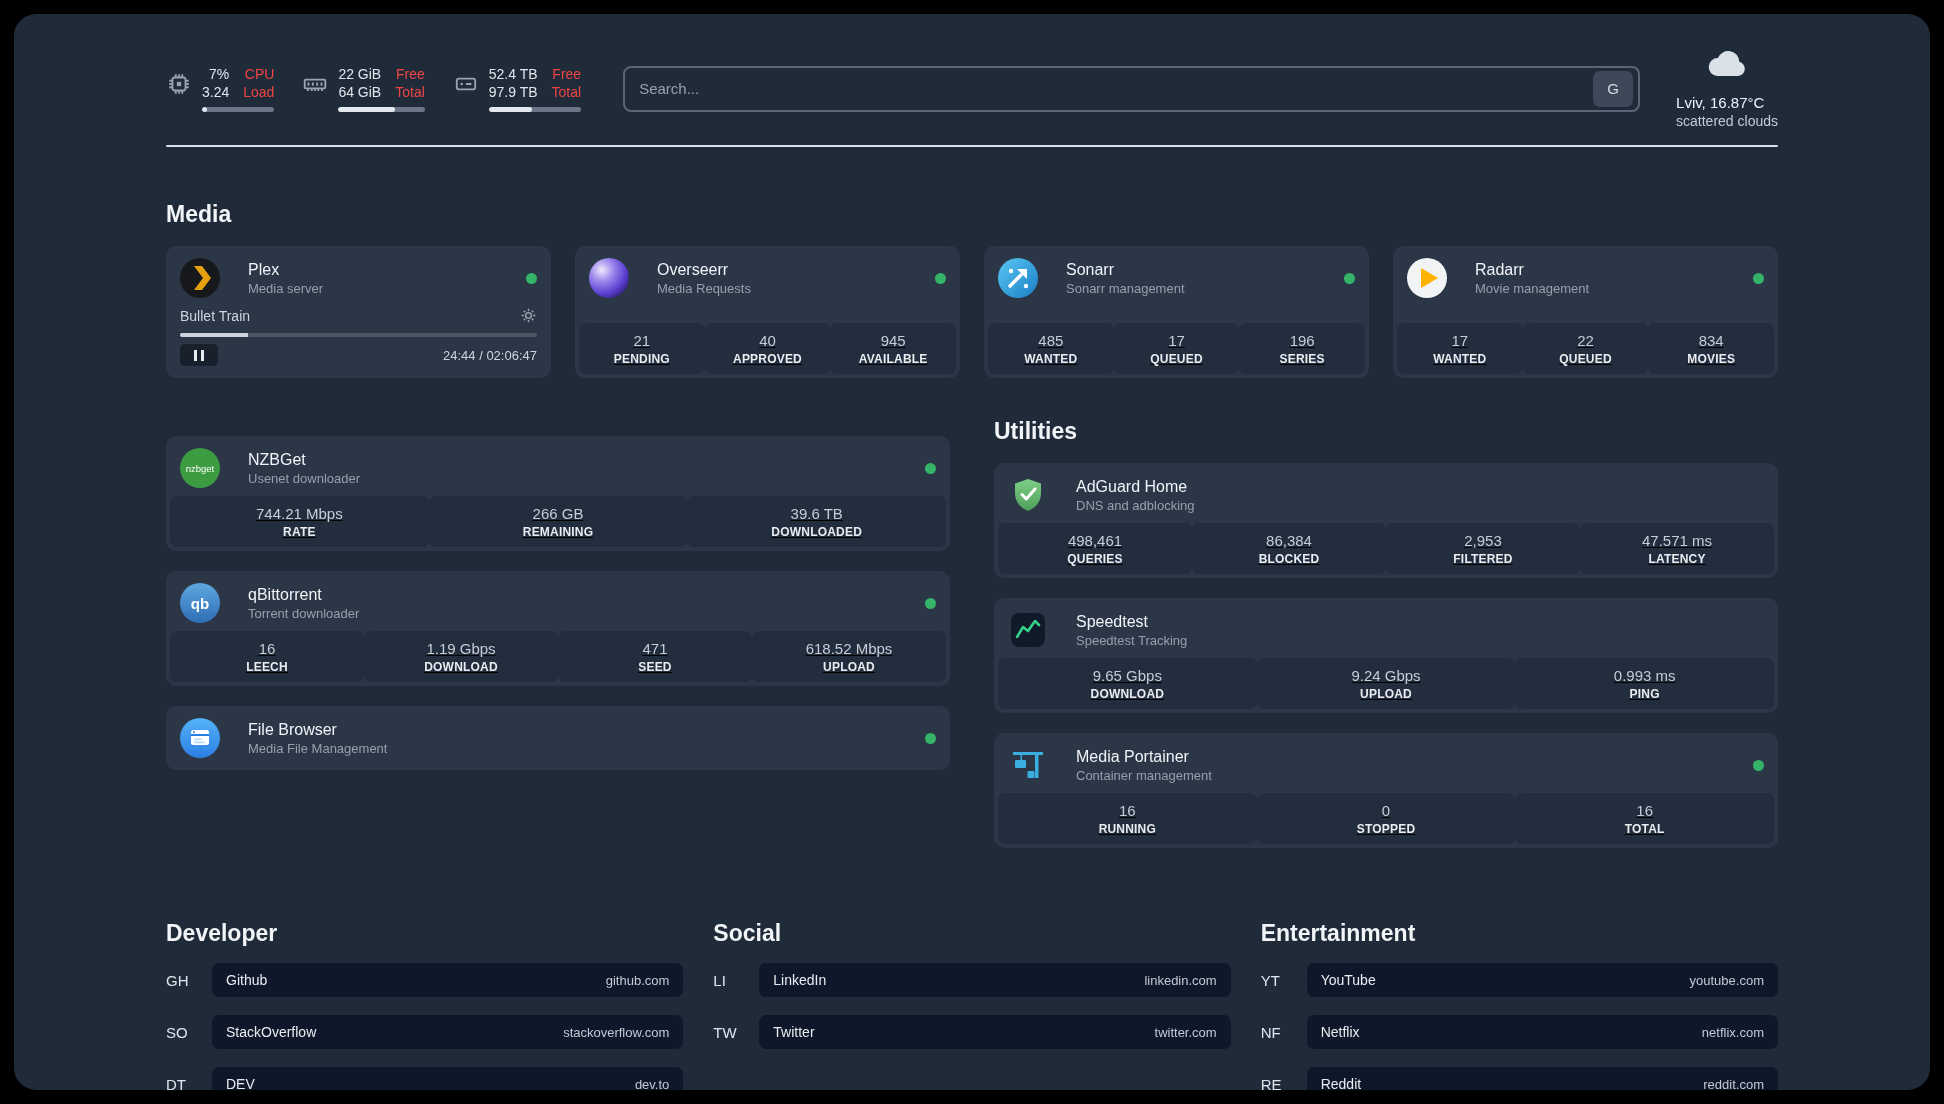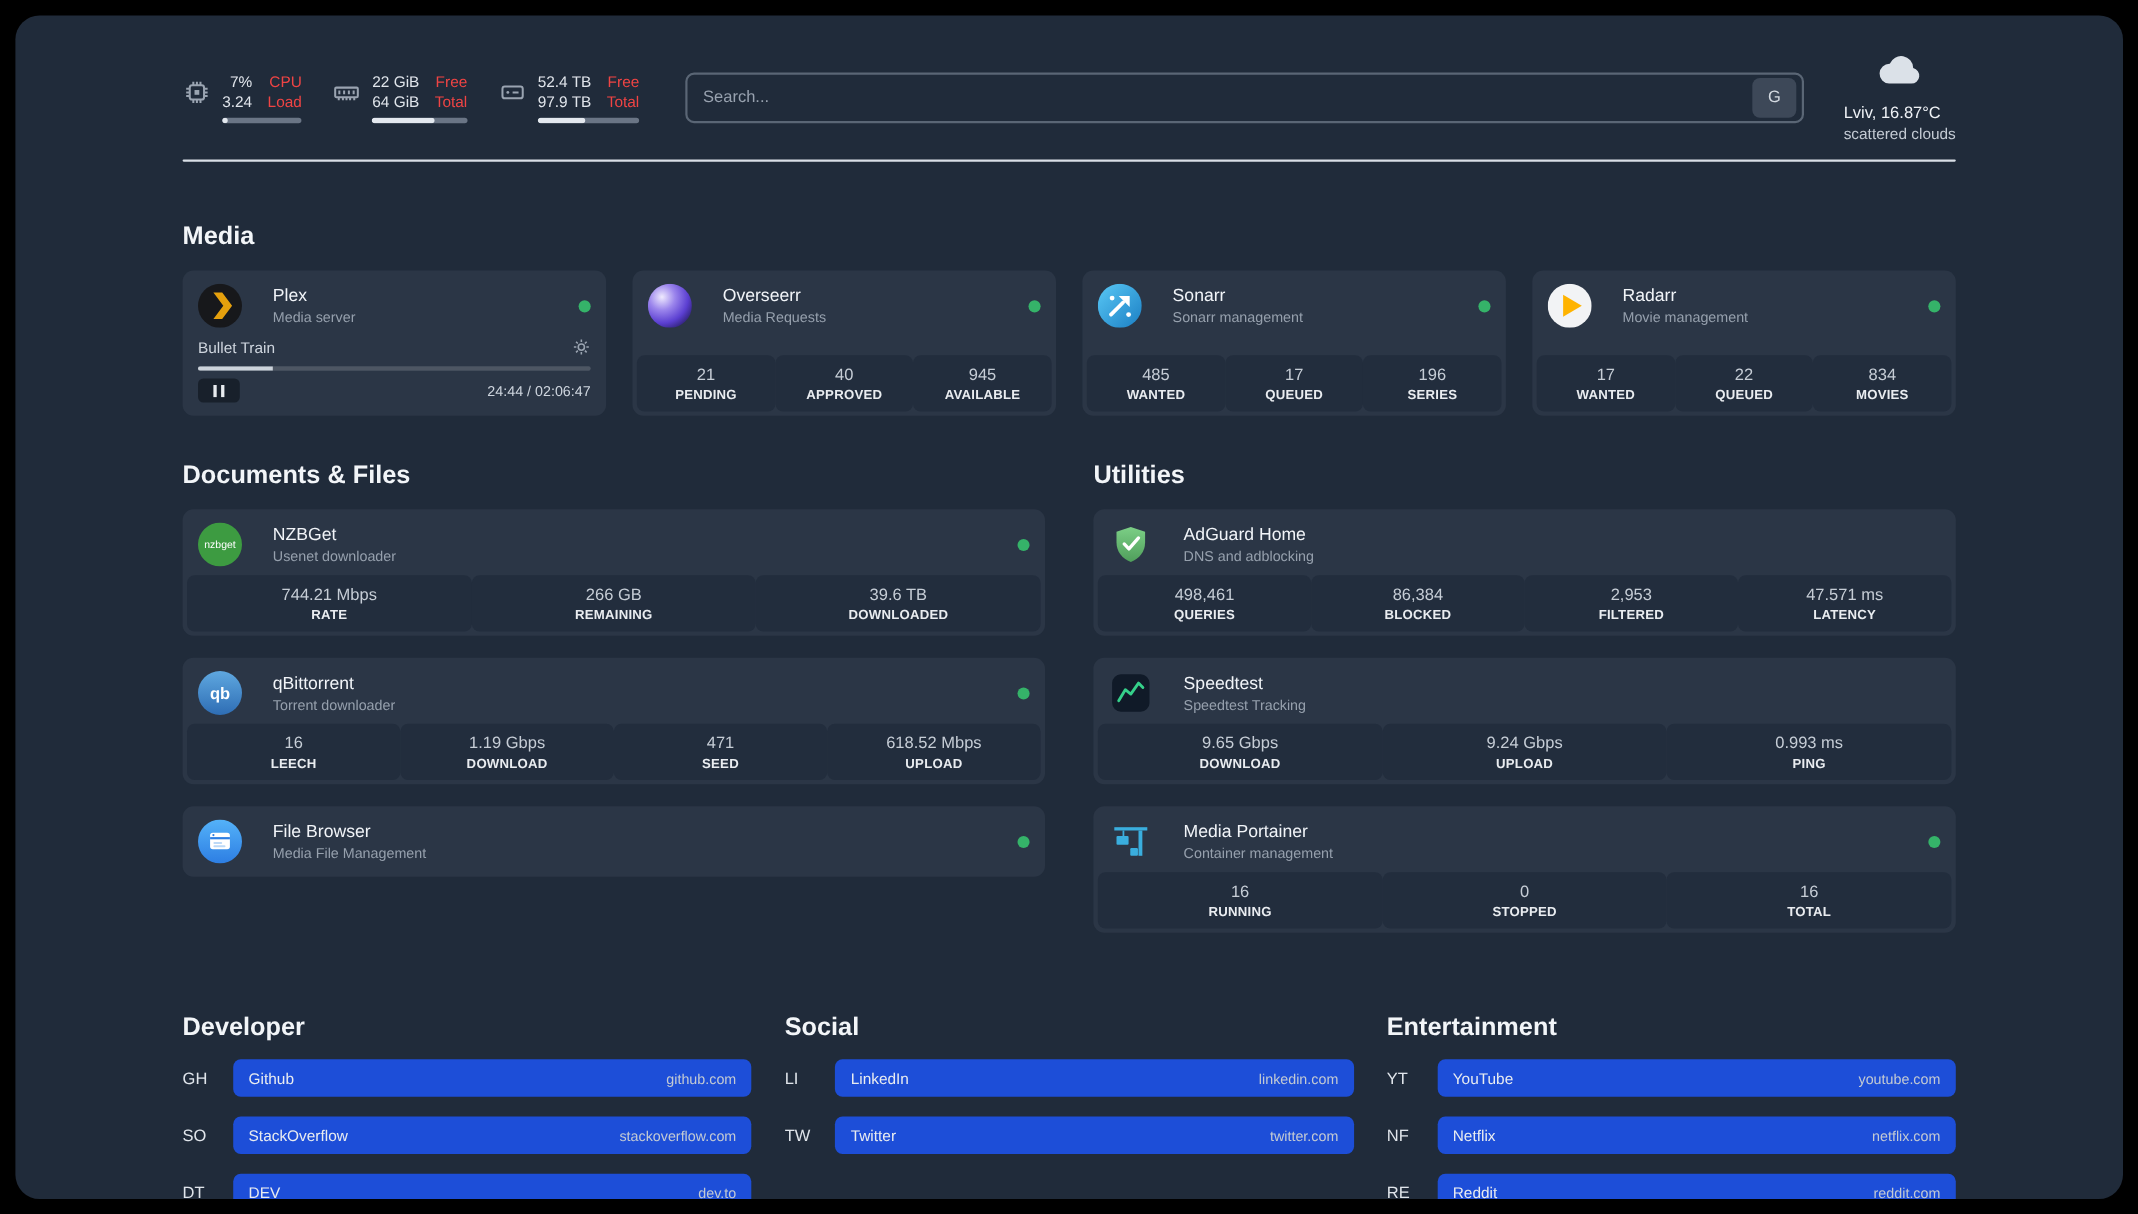--- a/index.html
+++ b/index.html
@@ -36,21 +36,21 @@
   .media-grid { display: grid; grid-template-columns: repeat(4, 1fr); gap: 24px; margin-top: 18px; }
   .media-grid .card { height: 132px; }
 
   .card { background: #2b3646; border-radius: 10px; padding: 4px; display: flex; flex-direction: column; }
   .chead { display: flex; align-items: center; gap: 28px; padding: 8px 10px; }
   .cicon { width: 40px; height: 40px; flex: none; display: block; }
   .cname { font-size: 16px; color: #f1f4f8; }
   .csub { font-size: 13px; color: #96a0ad; margin-top: 2px; }
   .dot { width: 11px; height: 11px; border-radius: 50%; background: #35b369; margin-left: auto; flex: none; }
 
-  .stats { display: flex; gap: 0; margin-top: auto; }
+  .stats { display: flex; gap: 0; margin-top: auto; text-decoration: underline; }
   .stat { flex: 1; background: #222d3d; border-radius: 7px; text-align: center; padding: 9px 4px 8px; }
   .stat .v { font-size: 15px; color: #c6cdd6; }
   .stat .l { font-size: 12px; font-weight: 700; color: #e9ecf0; margin-top: 3px; letter-spacing: .2px; }
 
   
   .np { padding: 0 10px 8px; margin-top: auto; }
   .np-top { display: flex; align-items: center; }
   .np-title { font-size: 14px; color: #ced5de; }
   .np-gear { margin-left: auto; cursor: pointer; display: flex; }
   .np-bar { height: 4px; background: rgba(255,255,255,.16); border-radius: 2px; margin-top: 9px; overflow: hidden; }
@@ -62,21 +62,21 @@
   .np-time { margin-left: auto; font-size: 13px; color: #ced5de; }
 
   .cols { display: grid; grid-template-columns: 1fr 1fr; gap: 44px; margin-top: 40px; }
   .stack { display: flex; flex-direction: column; gap: 20px; margin-top: 18px; }
 
   
   .bm-grid { display: grid; grid-template-columns: repeat(3, 1fr); gap: 30px; margin-top: 72px; align-items: start; }
   .bm-list { margin-top: 16px; display: flex; flex-direction: column; gap: 18px; }
   .bm { display: flex; align-items: center; }
   .bm-abbr { width: 46px; font-size: 15px; color: #e0e5eb; flex: none; }
-  .bm-pill { flex: 1; background: #1d4ed8; border-radius: 7px; height: 34px; display: flex; align-items: center; padding: 0 14px; cursor: pointer; }
+  .bm-pill { flex: 1; background: #0f172a; border-radius: 7px; height: 34px; display: flex; align-items: center; padding: 0 14px; cursor: pointer; }
   .bm-name { font-size: 14px; color: #e9ecf0; }
   .bm-url { margin-left: auto; font-size: 13px; color: #c3cad3; }
 </style>
 </head>
 <body>
 
 <div class="panel">
   <div class="content">
 
     <div class="topbar">
@@ -302,21 +302,20 @@
             </div>
           </div>
         </div>
 
       </div>
     </div>
 
     <div class="cols">
 
       <div>
-        <div class="sec">Documents &amp; Files</div>
         <div class="stack">
 
           <div class="card">
             <div class="chead">
               <span class="cicon">
                 <svg viewBox="0 0 40 40" width="40" height="40">
                   <circle cx="20" cy="20" r="20" fill="#3d9b41"></circle>
                   <text x="20" y="23.5" text-anchor="middle" font-size="9.5" fill="#fff" font-family="Liberation Sans, sans-serif">nzbget</text>
                 </svg>
               </span>

